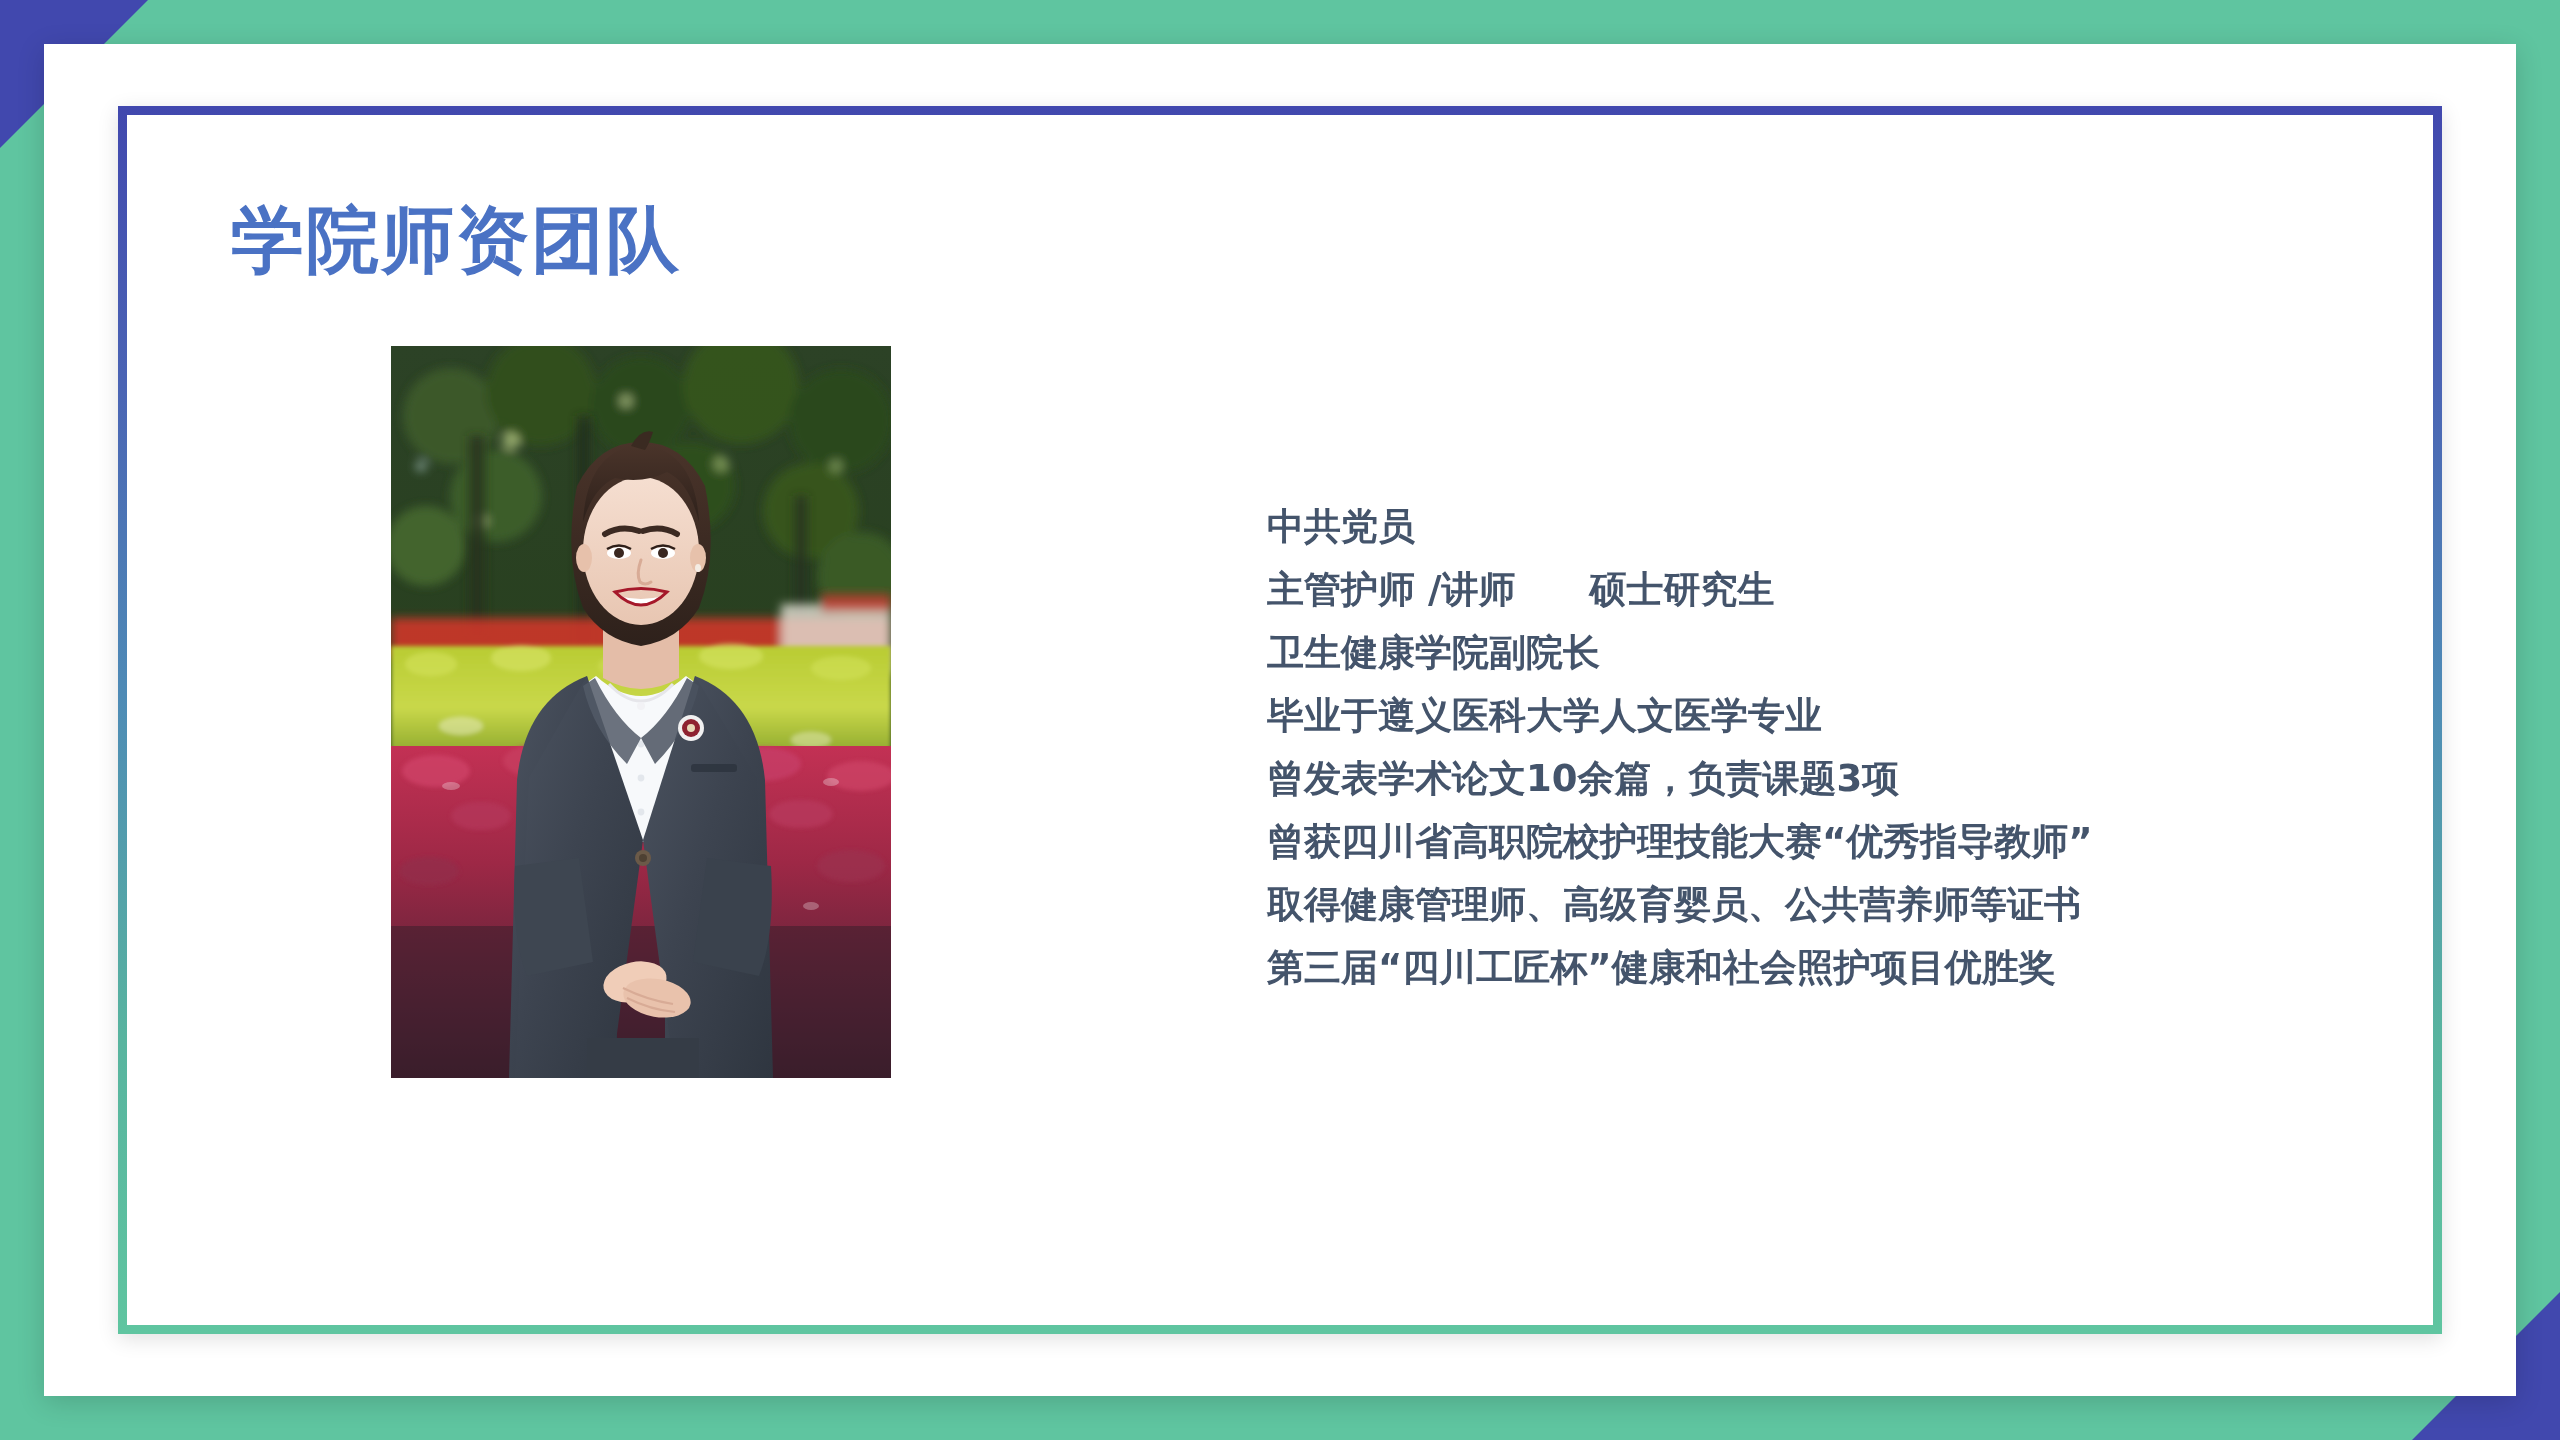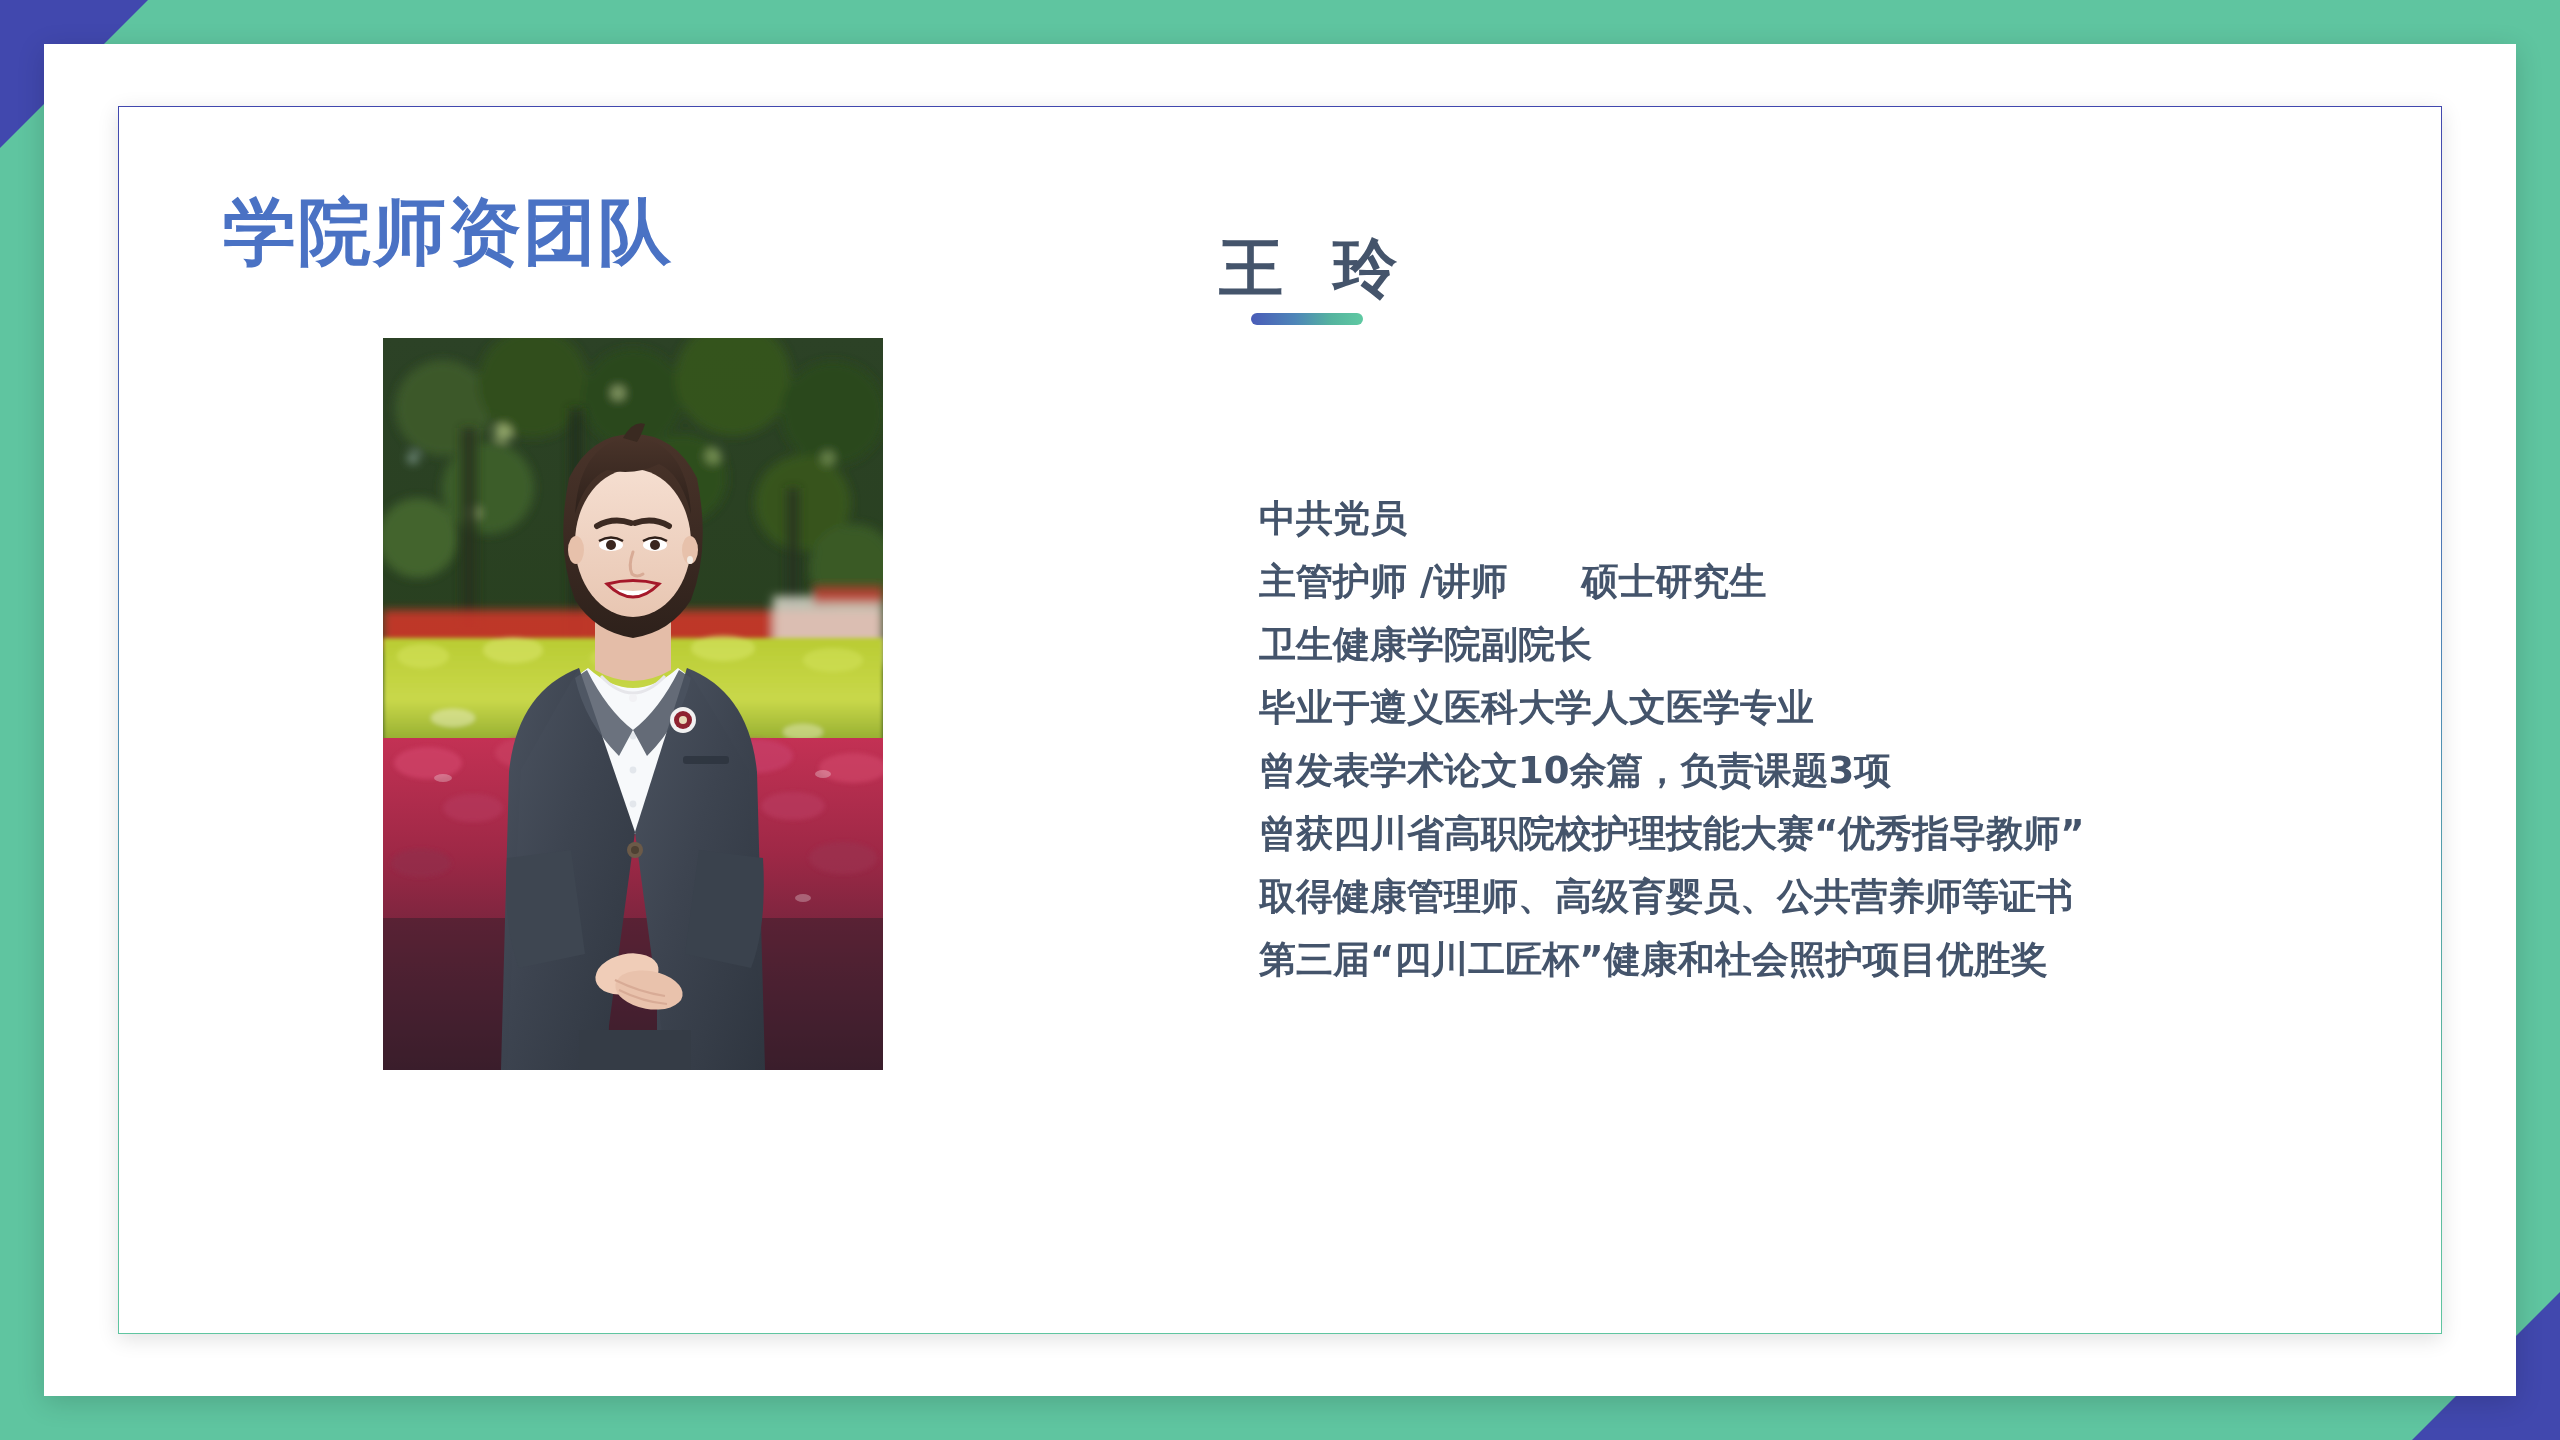--- a/index.html
+++ b/index.html
@@ -30,21 +30,21 @@
     position:absolute;
     left:44px; top:44px; right:44px; bottom:44px;
     background:#ffffff;
     box-shadow:0 6px 26px rgba(0,0,0,.16);
   }
 
   
   .inner-border {
     position:absolute;
     left:74px; top:62px; right:74px; bottom:62px;
-    padding:1px;
+    padding:9px;
     background:linear-gradient(180deg,#4148AE 0%,#4A63B4 22%,#4E8BB6 48%,#58B49F 76%,#5FC5A0 100%);
     box-shadow:0 5px 20px rgba(0,0,0,.12);
   }
   .inner-canvas {
     position:relative; width:100%; height:100%;
     background:#ffffff; overflow:hidden;
   }
 
   
   .headline {
@@ -274,24 +274,20 @@
             <path d="M232 642 q24 12 50 16" stroke="#d8ab96" stroke-width="2" fill="none"></path>
             <path d="M236 652 q24 12 48 14" stroke="#d8ab96" stroke-width="2" fill="none"></path>
 
             <path d="M124 520 q-4 70 12 110 l66 -14 l-14 -104 z" fill="#3e4651"></path>
             <path d="M380 520 q4 70 -12 110 l-66 -14 l14 -104 z" fill="#3a424d"></path>
 
             <path d="M196 692 l0 40 l112 0 l0 -40 z" fill="#353c46"></path>
           </svg>
         </div>
 
-        <div class="name-block">
-          <div class="person-name">王 玲</div>
-          <div class="name-underline"></div>
-        </div>
 
         <div class="credentials">
           <div class="cred-line">中共党员</div>
           <div class="cred-line">主管护师 /讲师　　硕士研究生</div>
           <div class="cred-line">卫生健康学院副院长</div>
           <div class="cred-line">毕业于遵义医科大学人文医学专业</div>
           <div class="cred-line">曾发表学术论文10余篇，负责课题3项</div>
           <div class="cred-line">曾获四川省高职院校护理技能大赛“优秀指导教师”</div>
           <div class="cred-line">取得健康管理师、高级育婴员、公共营养师等证书</div>
           <div class="cred-line">第三届“四川工匠杯”健康和社会照护项目优胜奖</div>

